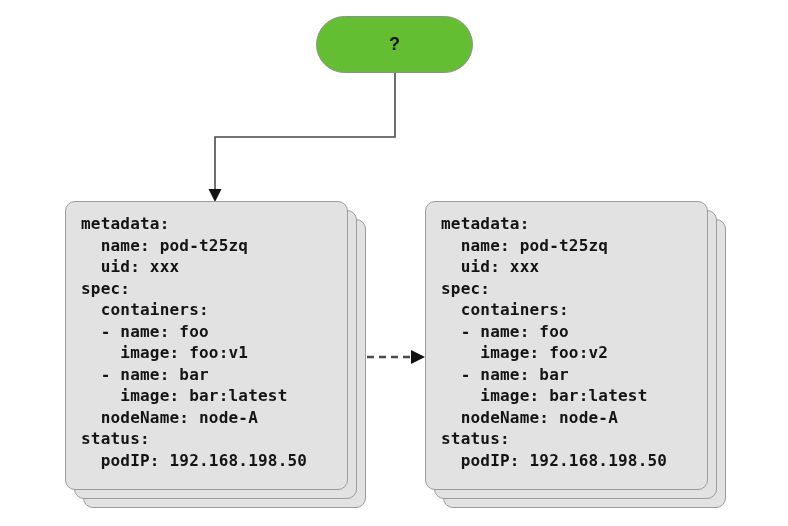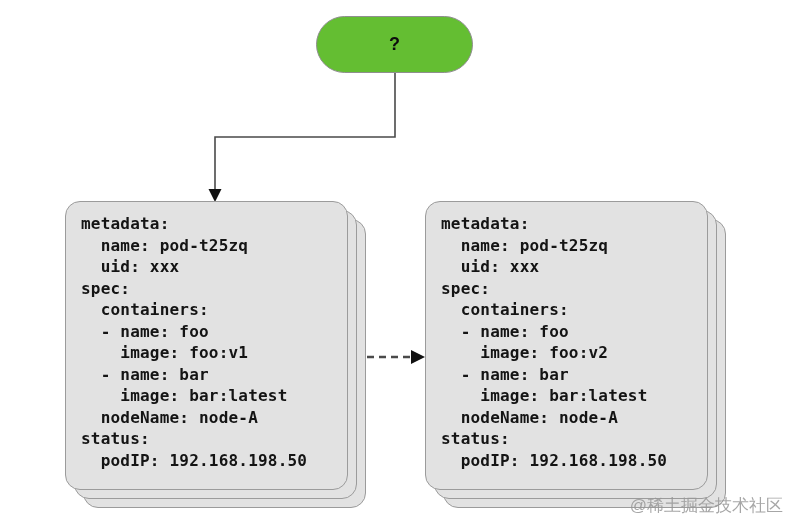--- a/index.html
+++ b/index.html
@@ -35,21 +35,21 @@
     letter-spacing:0.2px;
   }
   
   .stack{position:absolute;width:301px;height:307px;}
   .stack-left{left:65px;top:201px;}
   .stack-right{left:425px;top:201px;}
   .card{
     position:absolute;width:283px;height:289px;
     background:var(--card-bg,#e2e2e2);
     border:1.5px solid var(--card-border,#9b9b9b);
-    border-radius:15px;
+    border-radius:10px;
     box-sizing:border-box;
   }
   .card.back2{left:18px;top:18px;}
   .card.back1{left:9px;top:9px;}
   .card.front{left:0;top:0;}
   .card pre{
     margin:0;padding:11px 6px 0 15px;
     font-family:"DejaVu Sans Mono","Liberation Mono",monospace;
     font-weight:700;
     font-size:16px;line-height:21.5px;
@@ -115,15 +115,14 @@
   - name: foo
     image: foo:v2
   - name: bar
     image: bar:latest
   nodeName: node-A
 status:
   podIP: 192.168.198.50</pre>
     </div>
   </div>
 
-  <div class="watermark">@稀土掘金技术社区</div>
 
 </div>
 
 </body></html>

